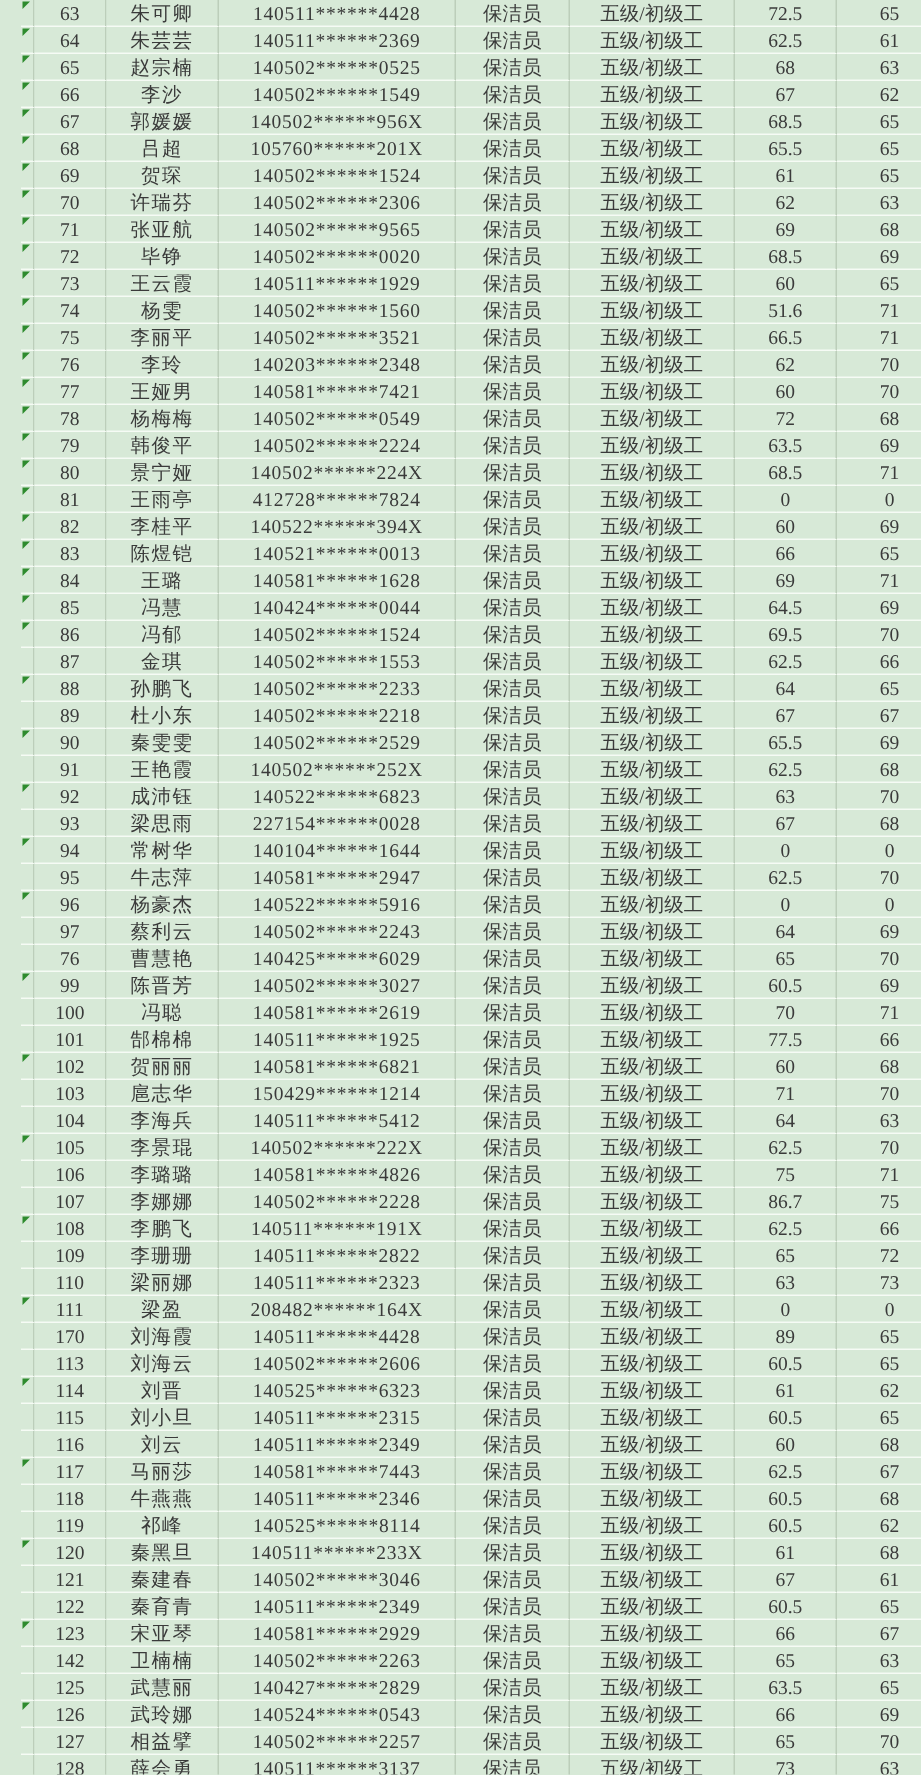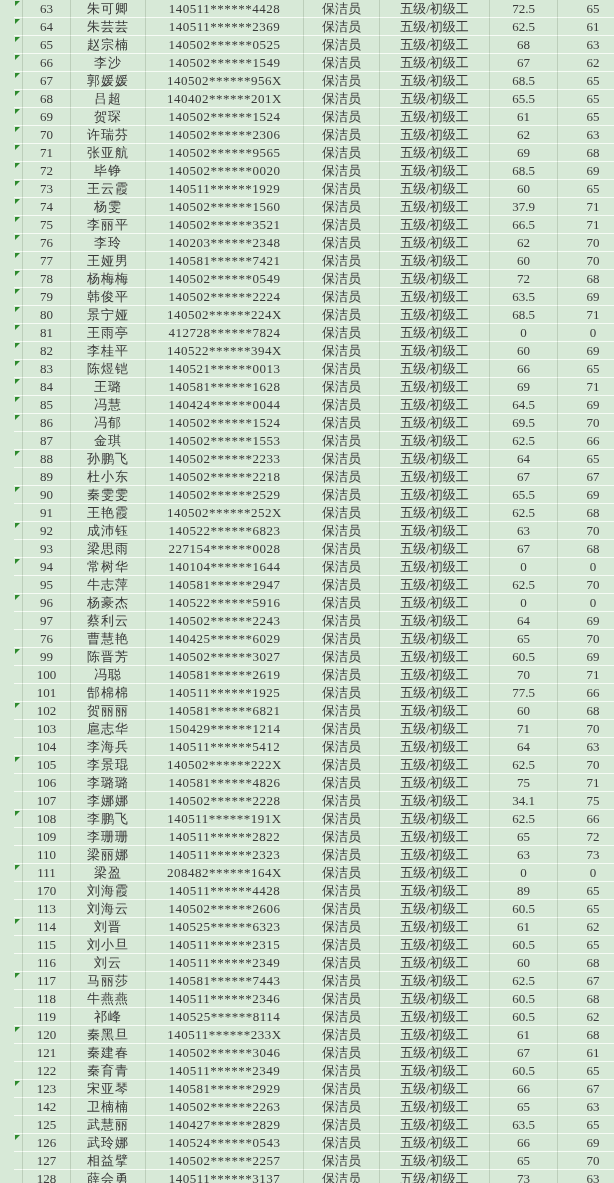--- a/index.html
+++ b/index.html
@@ -110,21 +110,21 @@
     <div class="cell c-s1">68.5</div>
     <div class="cell c-s2">65</div>
   </div>
 
   <div class="row">
     <div class="cell c-marker">
         <span class="tri"></span>
       </div>
     <div class="cell c-no">68</div>
     <div class="cell c-name">吕超</div>
-    <div class="cell c-id">140402******201X</div>
+    <div class="cell c-id">105760******201X</div>
     <div class="cell c-pos">保洁员</div>
     <div class="cell c-level">五级/初级工</div>
     <div class="cell c-s1">65.5</div>
     <div class="cell c-s2">65</div>
   </div>
 
   <div class="row">
     <div class="cell c-marker">
         <span class="tri"></span>
       </div>
@@ -191,21 +191,21 @@
 
   <div class="row">
     <div class="cell c-marker">
         <span class="tri"></span>
       </div>
     <div class="cell c-no">74</div>
     <div class="cell c-name">杨雯</div>
     <div class="cell c-id">140502******1560</div>
     <div class="cell c-pos">保洁员</div>
     <div class="cell c-level">五级/初级工</div>
-    <div class="cell c-s1">37.9</div>
+    <div class="cell c-s1">51.6</div>
     <div class="cell c-s2">71</div>
   </div>
 
   <div class="row">
     <div class="cell c-marker">
         <span class="tri"></span>
       </div>
     <div class="cell c-no">75</div>
     <div class="cell c-name">李丽平</div>
     <div class="cell c-id">140502******3521</div>
@@ -594,21 +594,21 @@
     <div class="cell c-s2">71</div>
   </div>
 
   <div class="row">
     <div class="cell c-marker"></div>
     <div class="cell c-no">107</div>
     <div class="cell c-name">李娜娜</div>
     <div class="cell c-id">140502******2228</div>
     <div class="cell c-pos">保洁员</div>
     <div class="cell c-level">五级/初级工</div>
-    <div class="cell c-s1">34.1</div>
+    <div class="cell c-s1">86.7</div>
     <div class="cell c-s2">75</div>
   </div>
 
   <div class="row">
     <div class="cell c-marker">
         <span class="tri"></span>
       </div>
     <div class="cell c-no">108</div>
     <div class="cell c-name">李鹏飞</div>
     <div class="cell c-id">140511******191X</div>

